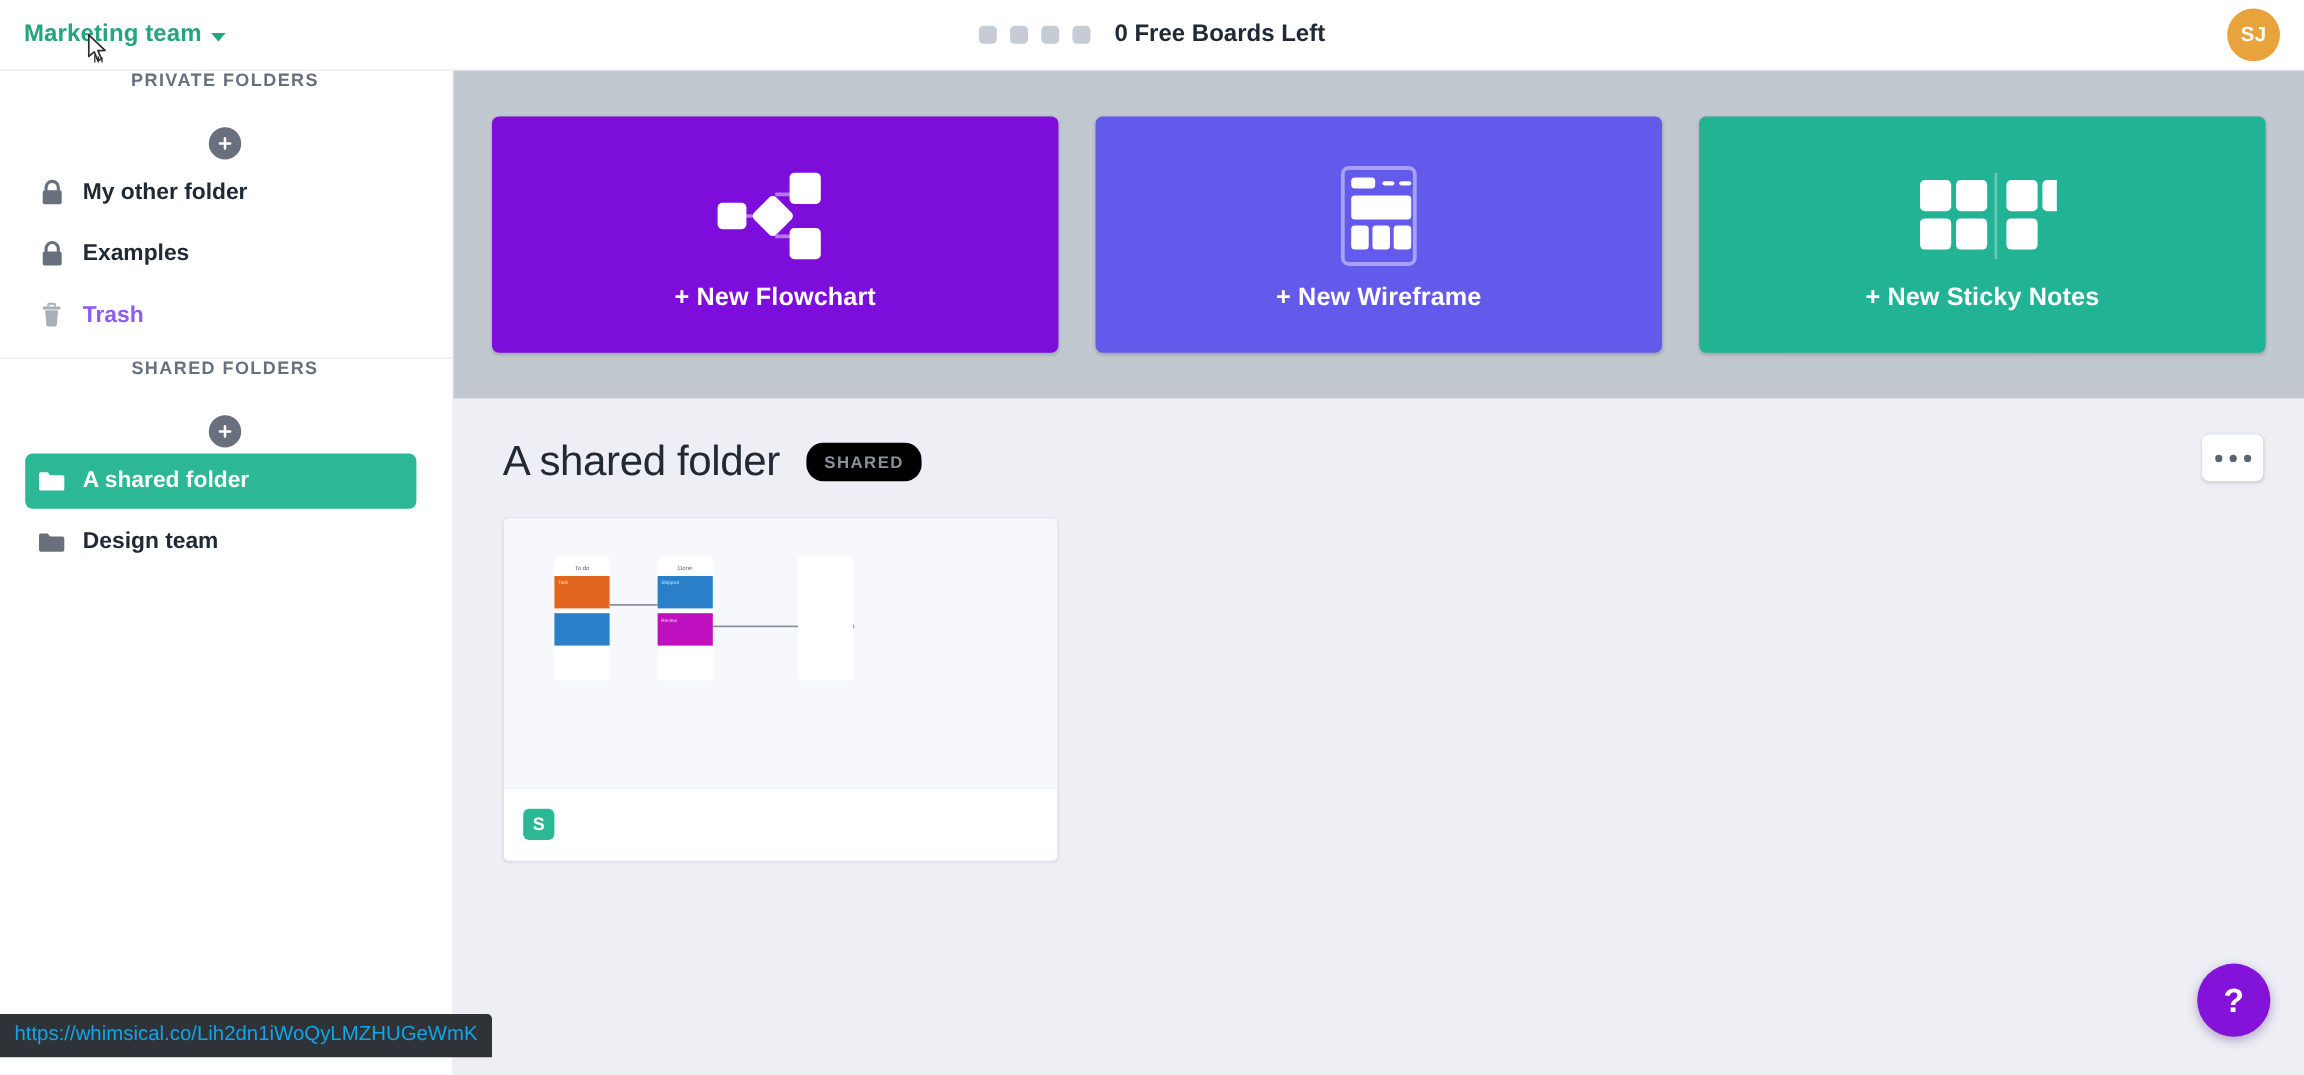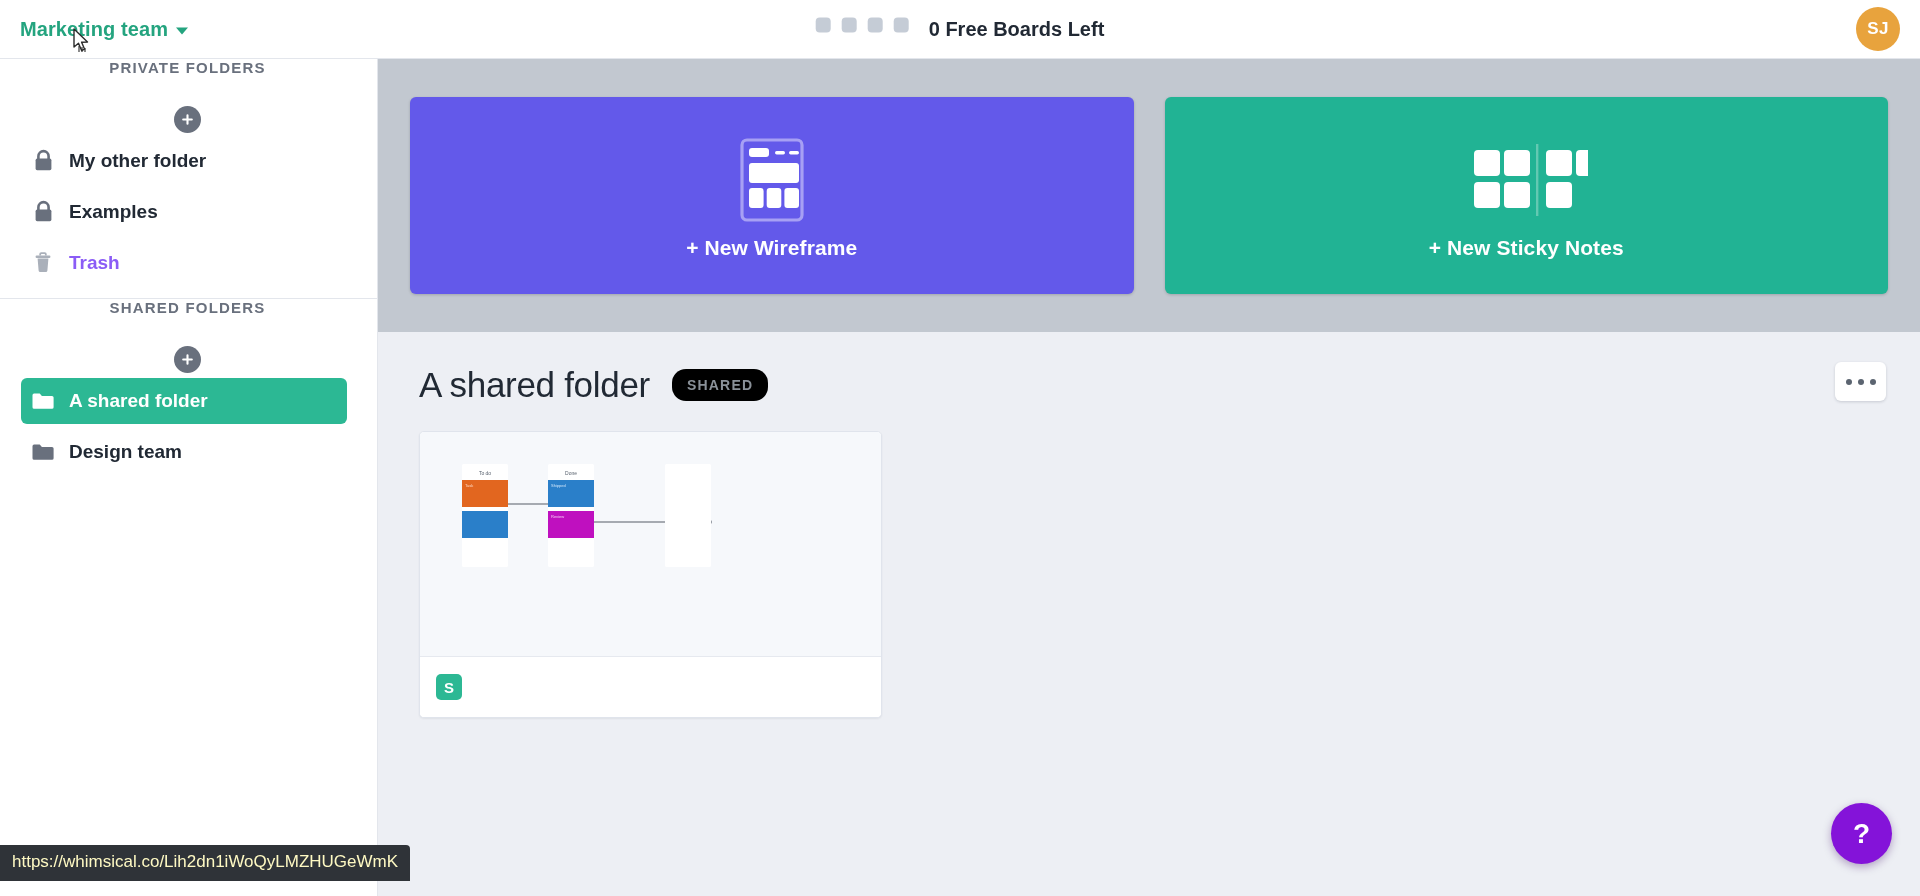--- a/index.html
+++ b/index.html
@@ -28,21 +28,21 @@
     border-right: 6px solid transparent; border-top: 7px solid #24a47f;
     margin-top: 3px;
   }
   .cursor-ptr {
     position: absolute; left: 72px; top: 28px; width: 22px; height: 26px;
     pointer-events: none;
   }
   .boards-left {
     position: absolute; left: 50%; top: 50%;
     transform: translate(-50%, -50%);
-    display: flex; gap: 11px;
+    display: flex; align-items: center; gap: 11px;
   }
   .slot-dots { display: flex; gap: 11px; }
   .slot-dot {
     width: 15px; height: 15px; border-radius: 4px; background: #c5ccd6;
   }
   .boards-left-label {
     font-size: 20px; font-weight: bold; color: #212934;
     margin-left: 9px; white-space: nowrap;
   }
   .avatar {
@@ -163,21 +163,21 @@
     position: absolute; right: 28px; bottom: 32px;
     width: 61px; height: 61px; border-radius: 50%; background: #8413d9;
     display: flex; align-items: center; justify-content: center;
     color: #ffffff; font-size: 28px; font-weight: bold; cursor: pointer;
     box-shadow: 0 3px 9px rgba(60,10,100,.34);
   }
 
   
   .statusbar {
     position: absolute; left: 0; bottom: 0;
-    background: #2f3338; color: #fef9c3;
+    background: #2f3338; color: #0ea5e9;
     font-size: 17px; padding: 7px 12px 9px 12px;
     border-top-right-radius: 4px;
     max-width: 640px; white-space: nowrap; overflow: hidden;
     font-family: "Liberation Sans", sans-serif;
   }
 </style>
 </head>
 <body>
 
 <div id="app">
@@ -281,20 +281,34 @@
         </span>
         <span class="side-item-label">Design team</span>
       </div>
     </div>
   </div>
 
   <div class="main">
 
     <div class="cards-band">
 
+      <div class="card" style="background:#7d0ddb">
+        <div class="card-icon">
+          <svg width="124" height="86" viewBox="0 0 124 86">
+            <path d="M62 25 L78 25 L78 21" fill="none" stroke="#b877ec" stroke-width="3"></path>
+            <path d="M62 60 L78 60 L78 64" fill="none" stroke="#b877ec" stroke-width="3"></path>
+            <path d="M36 43 L47 43" fill="none" stroke="#b877ec" stroke-width="3"></path>
+            <rect x="14" y="32" width="24" height="22" rx="4" fill="#ffffff"></rect>
+            <rect x="74" y="7" width="26" height="26" rx="4" fill="#ffffff"></rect>
+            <rect x="74" y="53" width="26" height="26" rx="4" fill="#ffffff"></rect>
+            <rect x="47" y="30" width="26" height="26" rx="4" fill="#ffffff" transform="rotate(45 60 43)"></rect>
+          </svg>
+        </div>
+        <div class="card-label">+ New Flowchart</div>
+      </div>
 
       <div class="card" style="background:#6359ea">
         <div class="card-icon">
           <svg width="104" height="92" viewBox="0 0 104 92">
             <rect x="22" y="6" width="60" height="80" rx="5" fill="none" stroke="#a7a0f4" stroke-width="3.2"></rect>
             <rect x="29" y="14" width="20" height="9" rx="3" fill="#ffffff"></rect>
             <rect x="55" y="17" width="10" height="3.5" rx="1.7" fill="#ffffff"></rect>
             <rect x="69" y="17" width="10" height="3.5" rx="1.7" fill="#ffffff"></rect>
             <rect x="29" y="29" width="50" height="20" rx="3" fill="#ffffff"></rect>
             <rect x="29" y="54" width="14.6" height="20" rx="3" fill="#ffffff"></rect>

